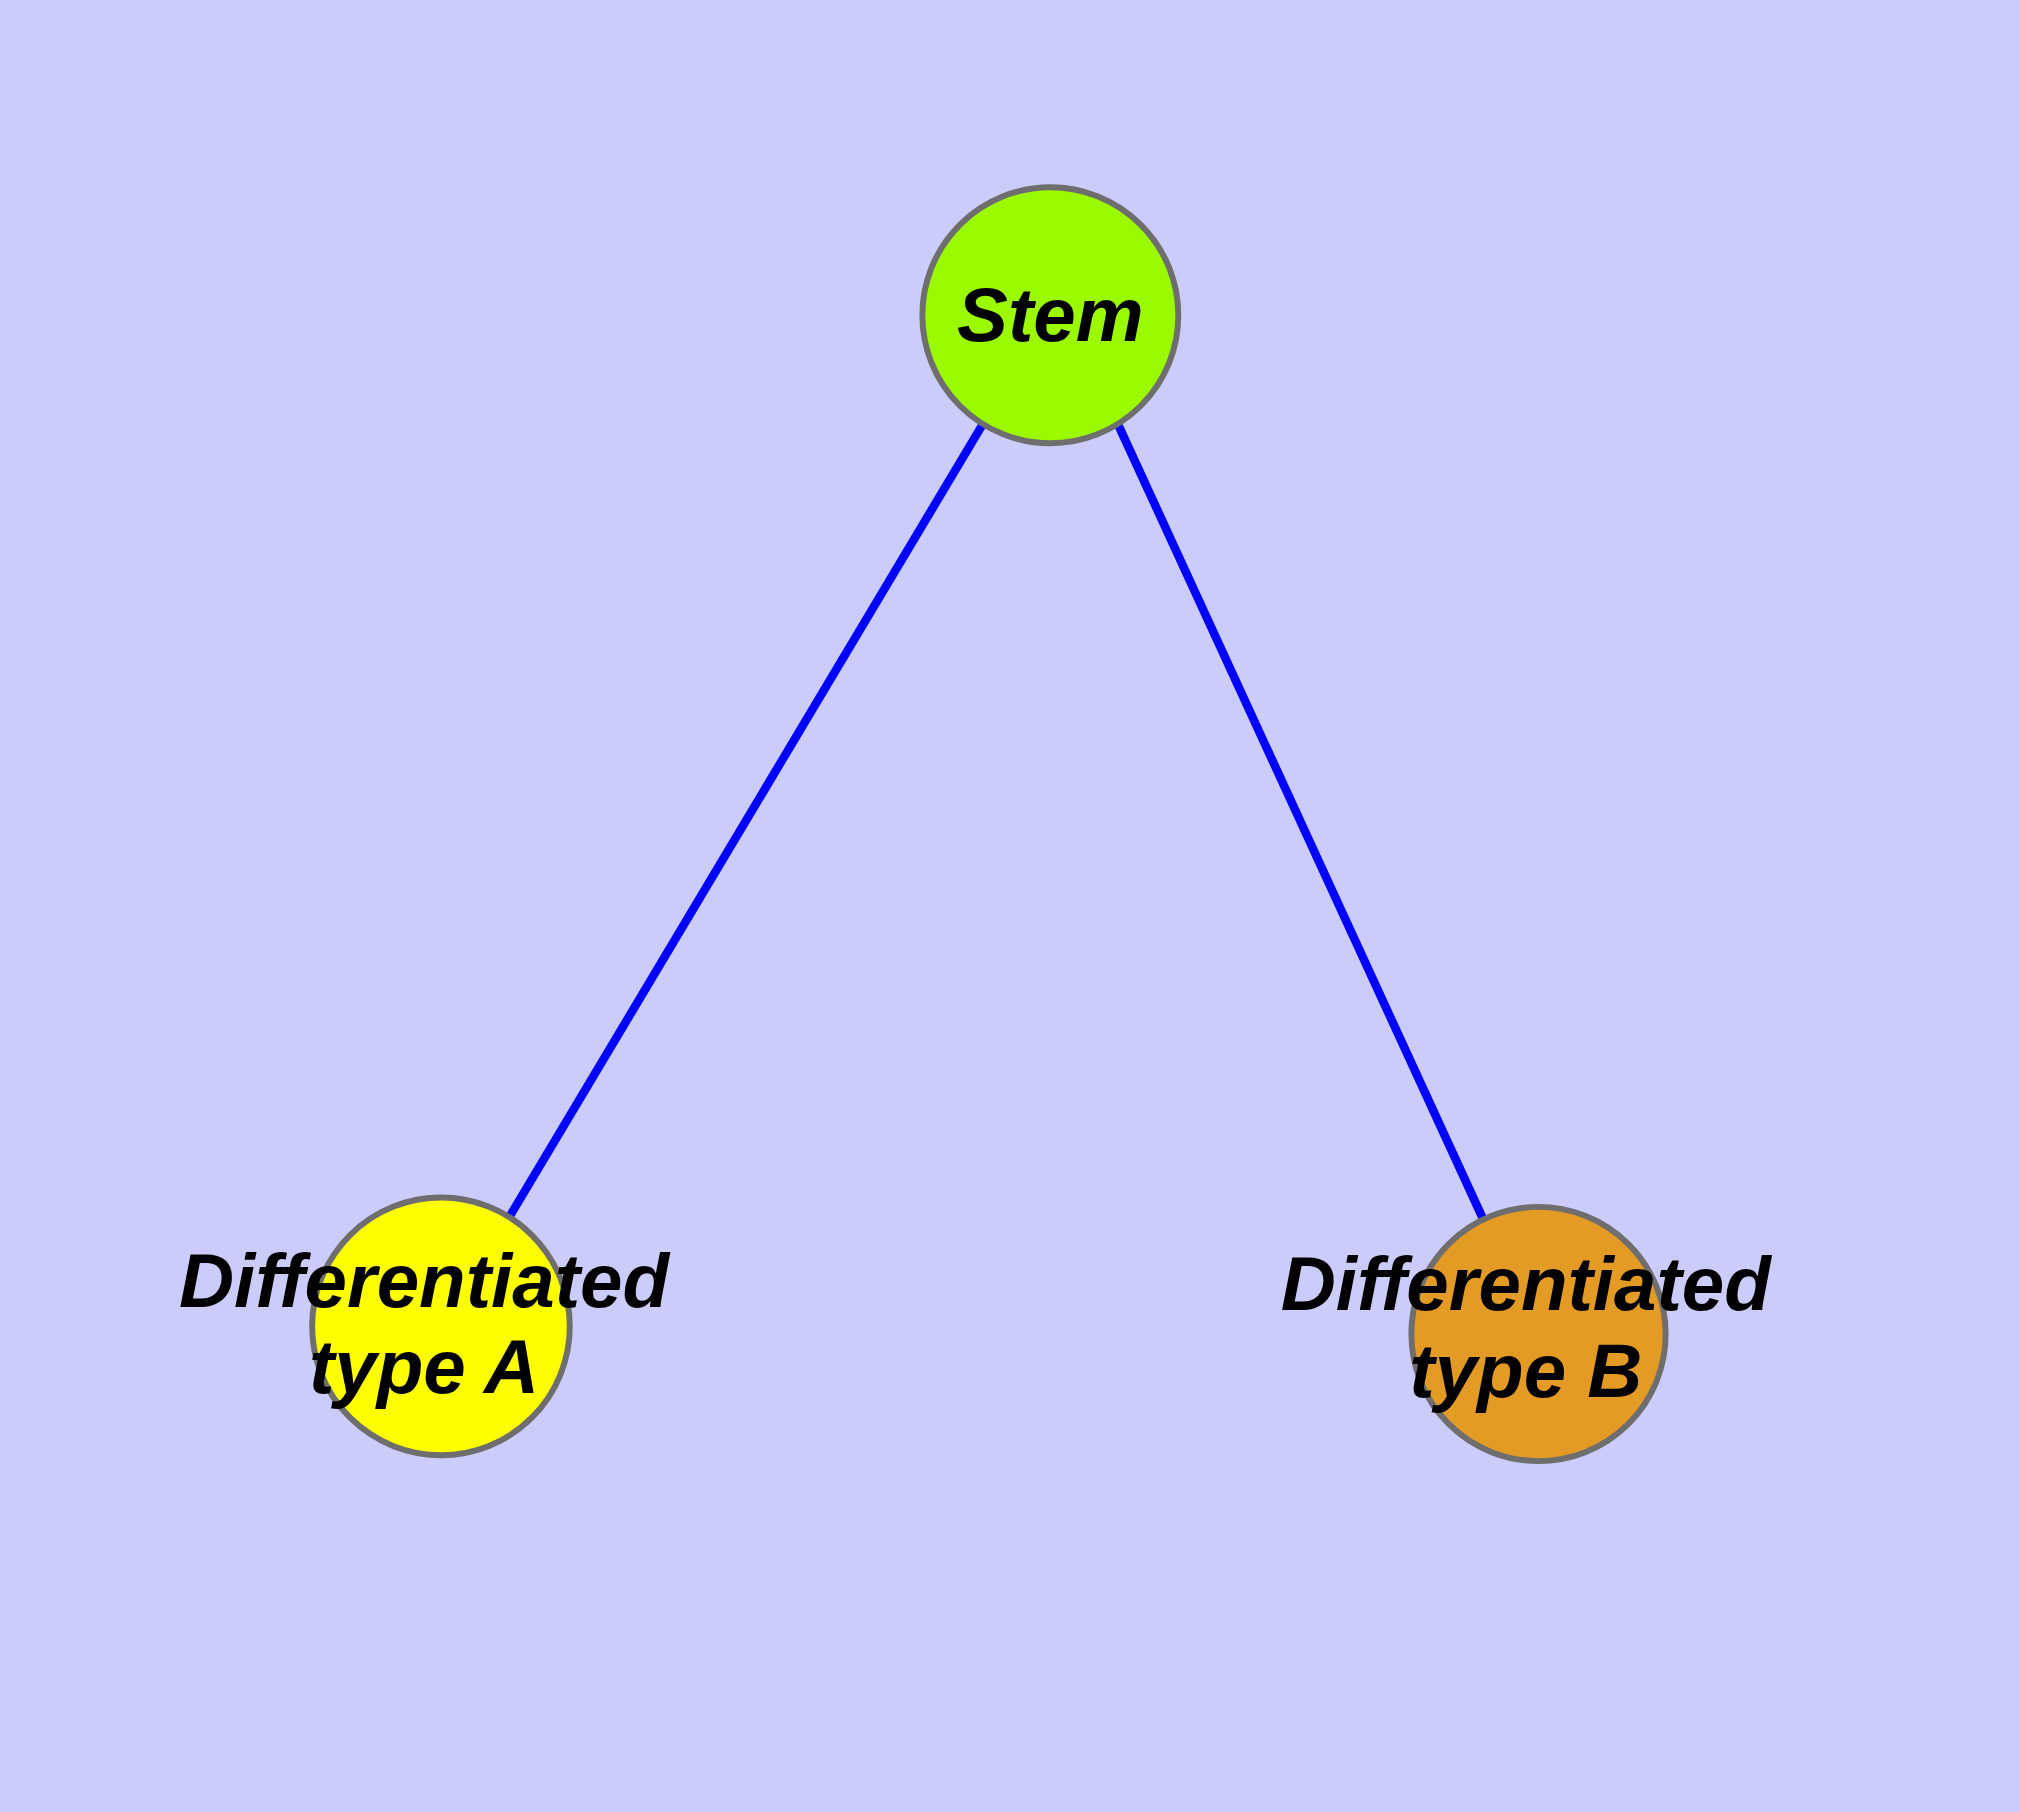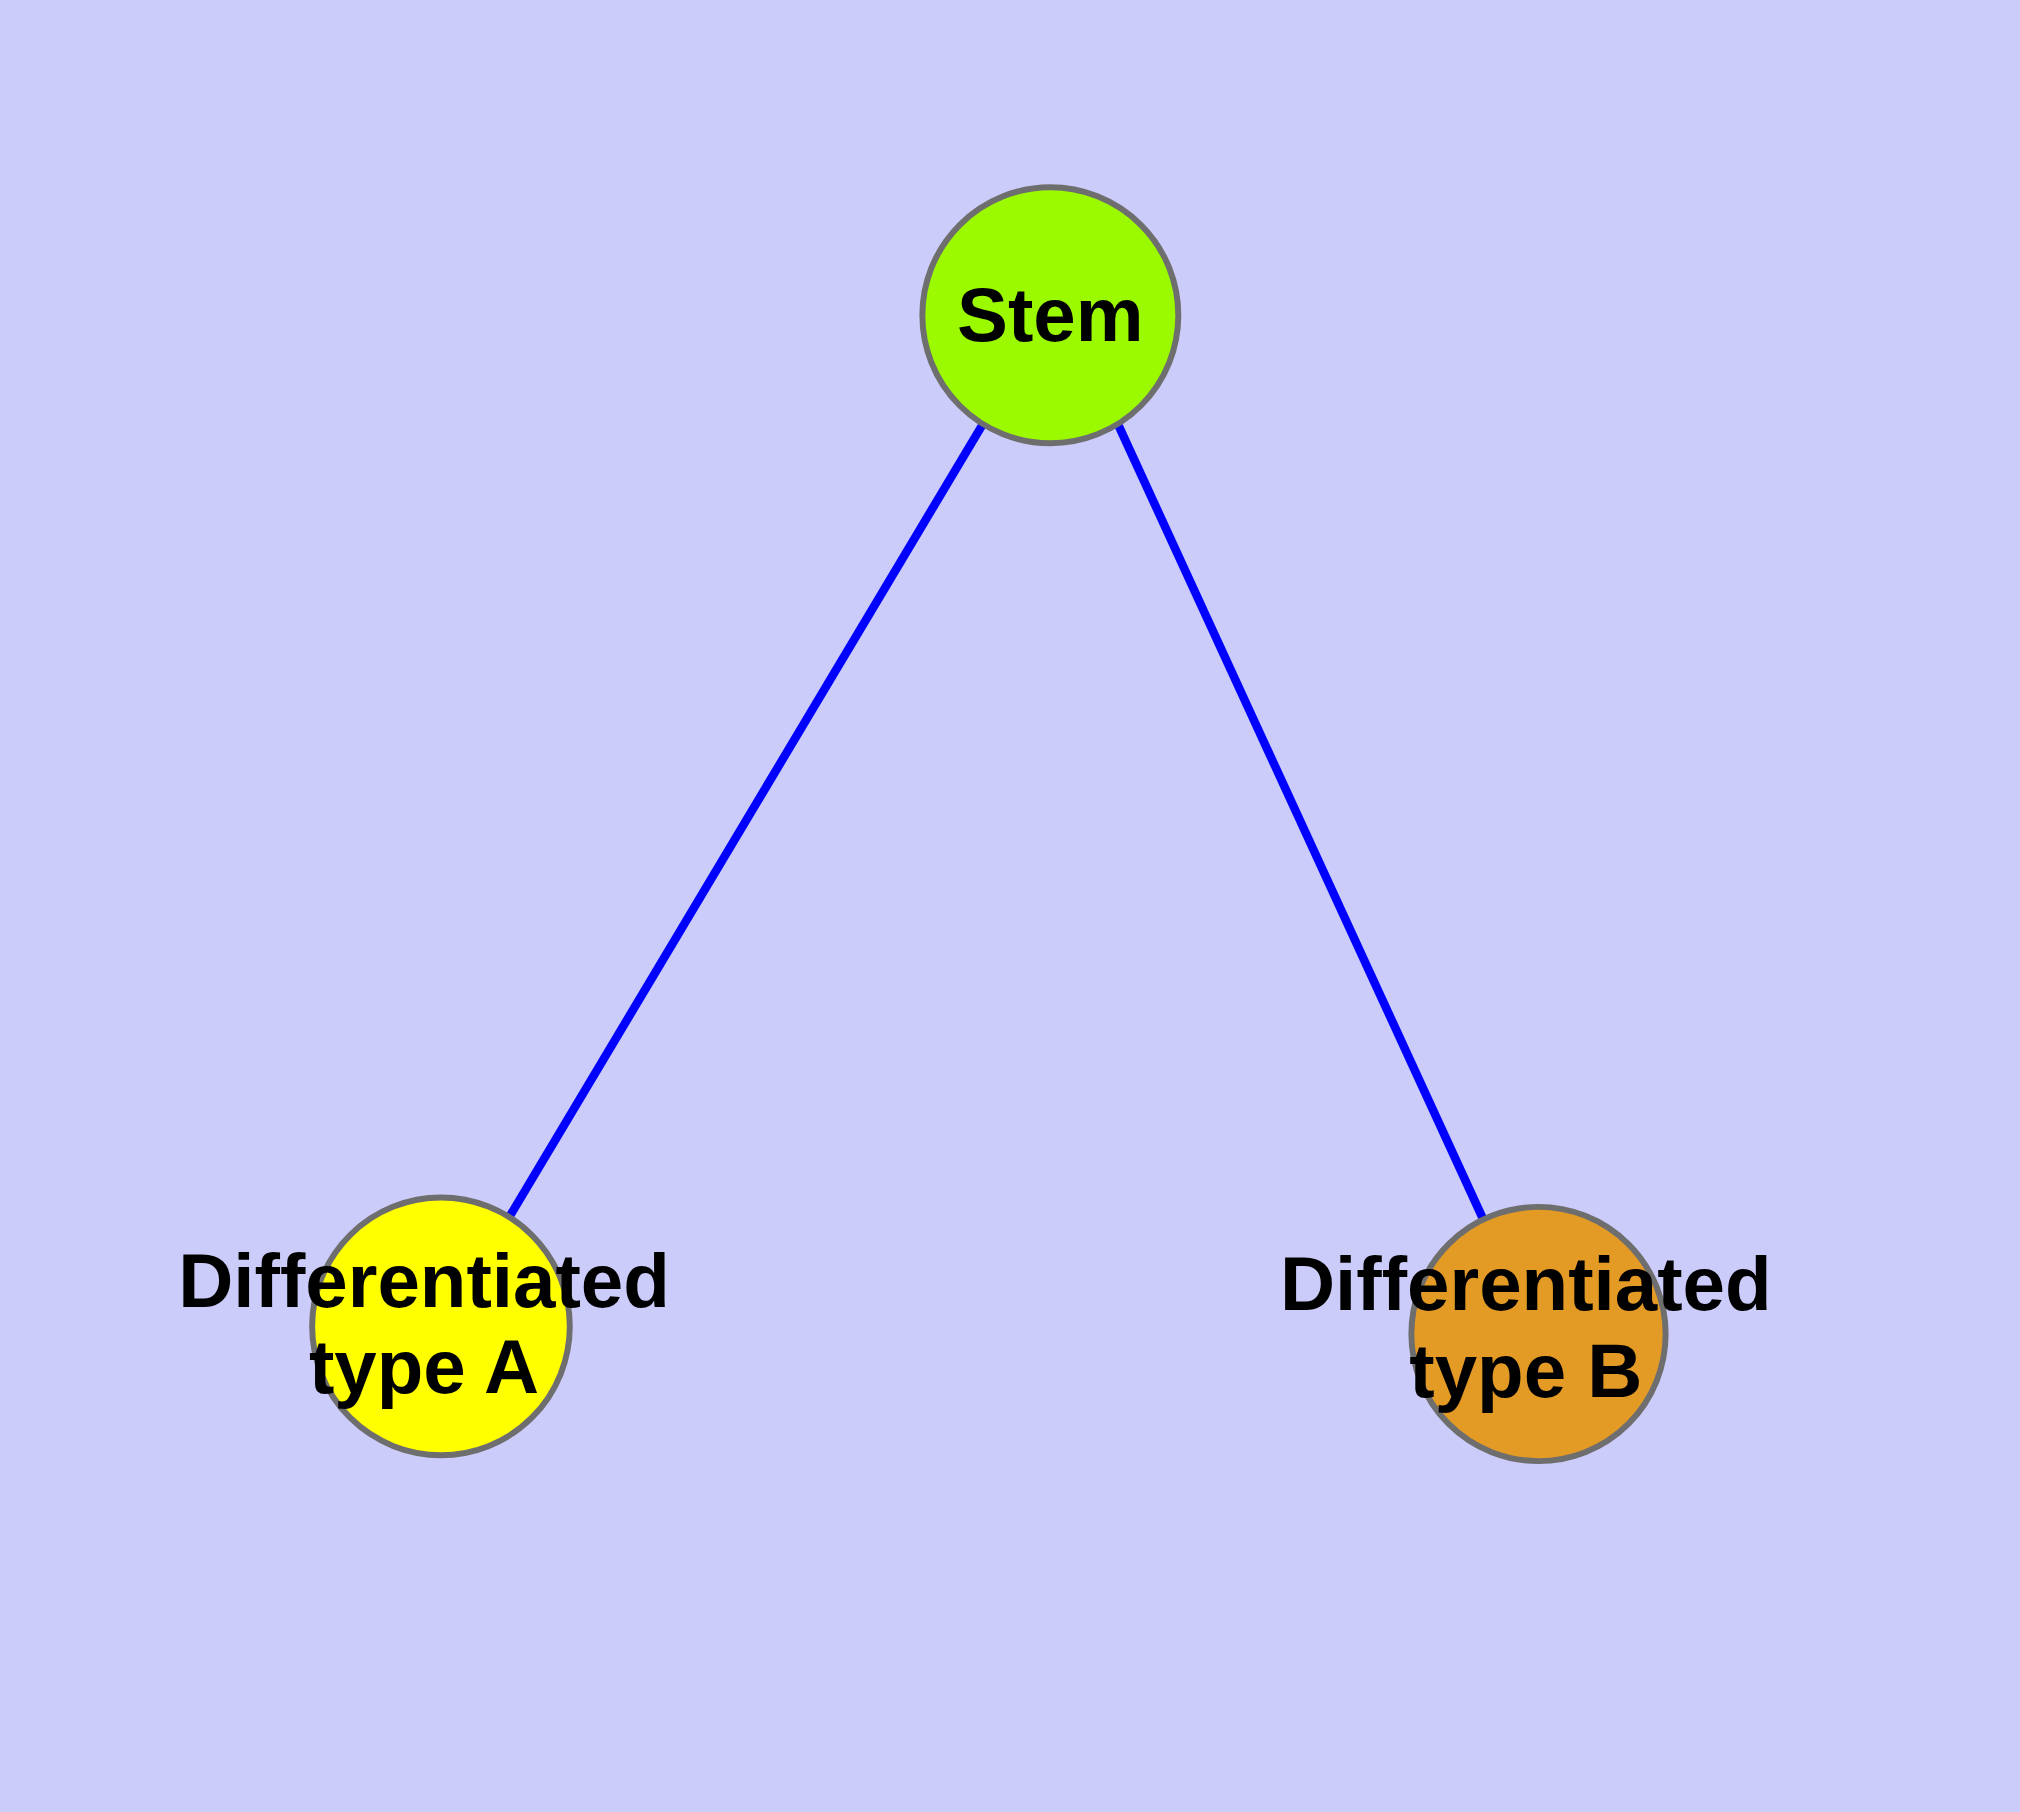--- a/index.html
+++ b/index.html
@@ -7,20 +7,21 @@
     padding: 0;
     background: #ccccfa;
   }
   #canvas {
     position: relative;
     width: 2021px;
     height: 1812px;
     background: #ccccfa;
     overflow: hidden;
     font-family: "Liberation Sans", sans-serif;
+    font-style: italic;
   }
   #graph-svg {
     position: absolute;
     top: 0;
     left: 0;
     width: 2021px;
     height: 1812px;
     display: block;
   }
   .node-label {

